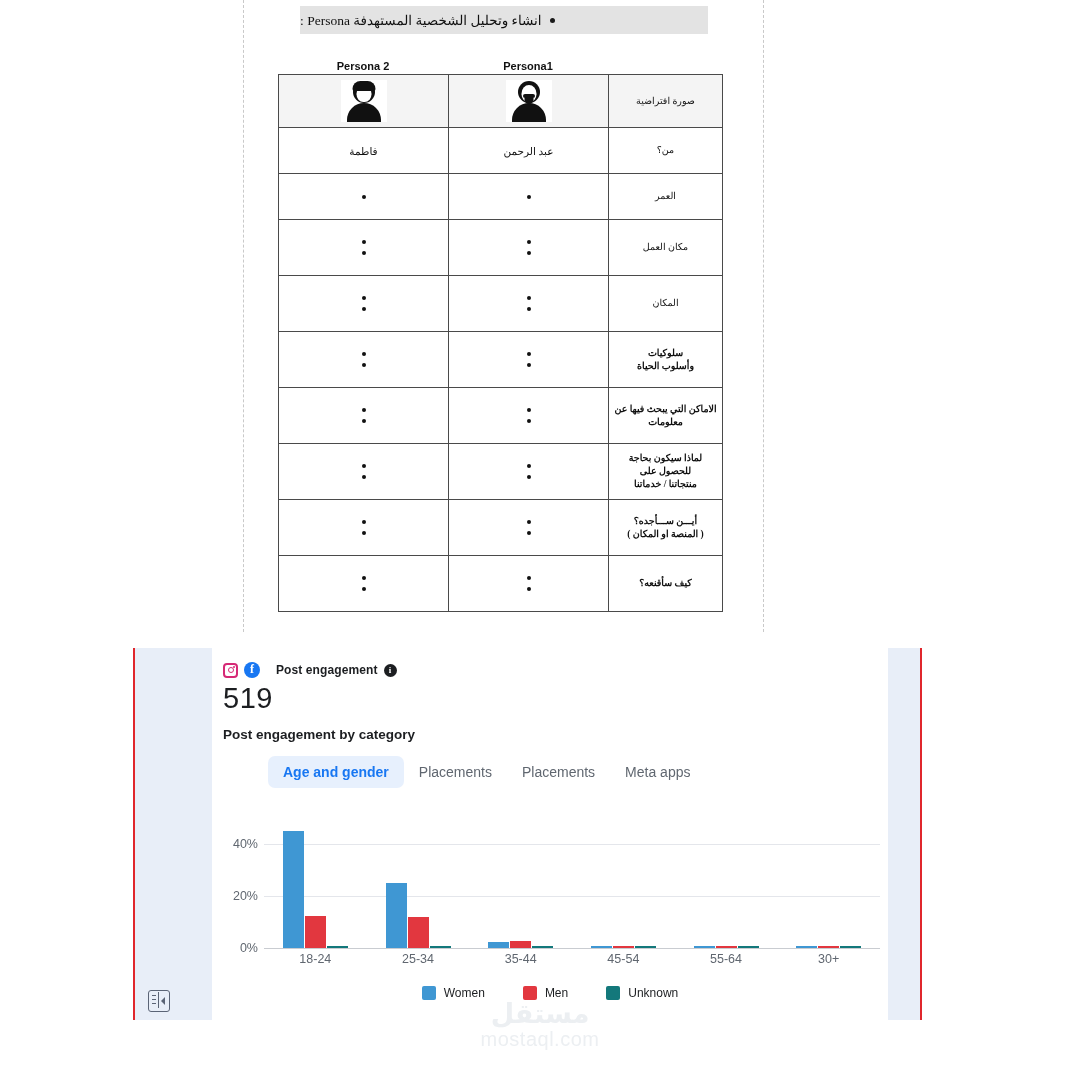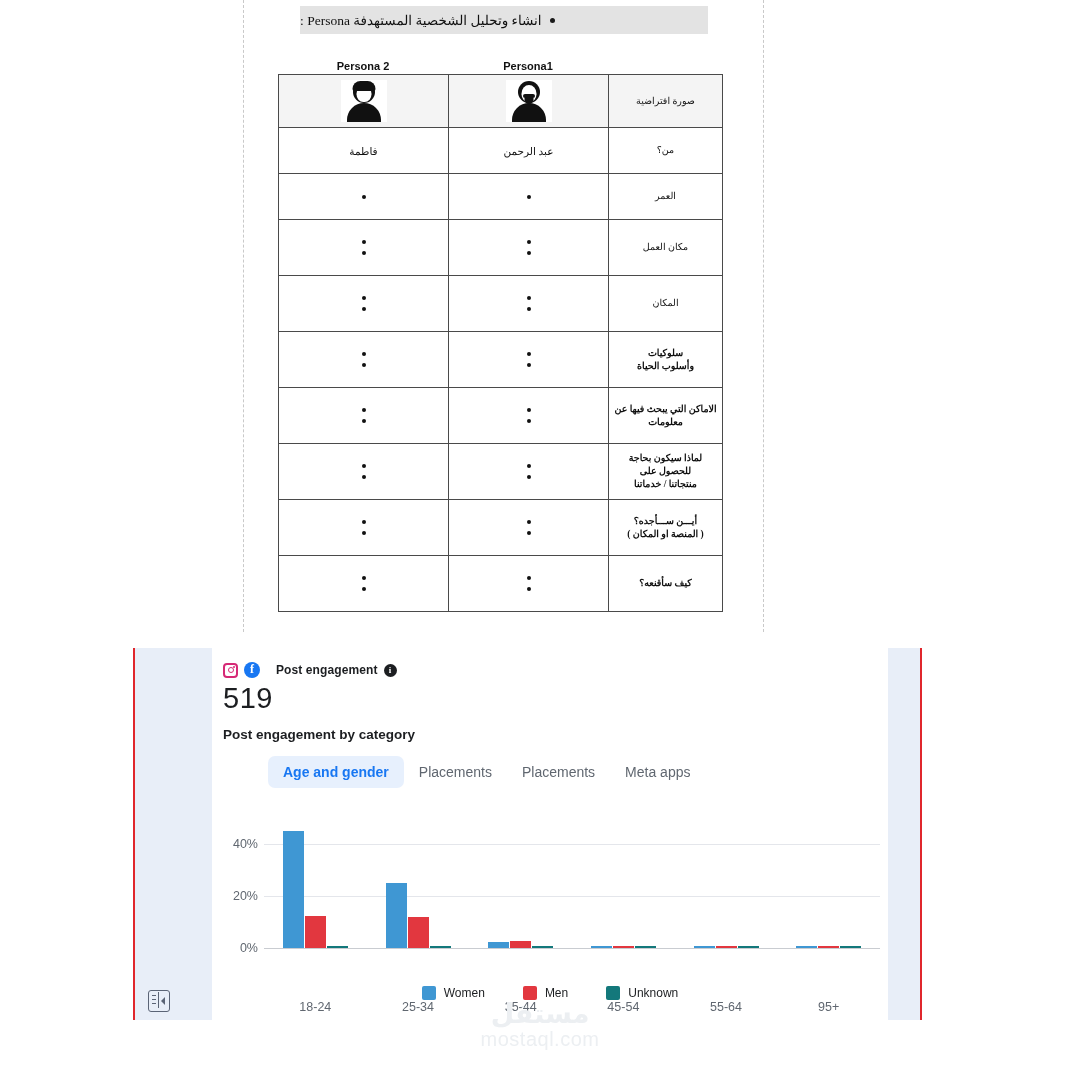--- a/index.html
+++ b/index.html
@@ -246,21 +246,20 @@
   }
   .grp{flex:1 1 0;height:100%;display:flex;align-items:flex-end;
        justify-content:center;gap:1px;position:relative;}
   .bar{width:21px;}
   .bar.women{background:#3f97d3;}
   .bar.men{background:#e2373f;}
   .bar.unknown{background:#13787b;}
   #xlabels{
     position:absolute;left:52px;right:8px;top:134px;
     display:flex;
-    margin-top:48px;
   }
   #xlabels .xl{
     flex:1 1 0;text-align:center;font-size:12.5px;color:#606770;
   }
 
   #legend{
     position:absolute;left:0;right:0;top:338px;
     display:flex;align-items:center;justify-content:center;gap:38px;
   }
   .leg{display:flex;align-items:center;gap:8px;}
@@ -522,21 +521,21 @@
               <div class="bar unknown" style="height: 2px; background: rgb(19, 120, 123);"></div>
             </div>
           </div>
       </div>
       <div id="xlabels">
           <div class="xl">18-24</div>
           <div class="xl">25-34</div>
           <div class="xl">35-44</div>
           <div class="xl">45-54</div>
           <div class="xl">55-64</div>
-          <div class="xl">95+</div>
+          <div class="xl">30+</div>
         </div>
     </div>
 
     <div id="legend">
         <div class="leg">
           <span class="sw" style="background: rgb(63, 151, 211);"></span>
           <span class="lt">Women</span>
         </div>
         <div class="leg">
           <span class="sw" style="background: rgb(226, 55, 63);"></span>

